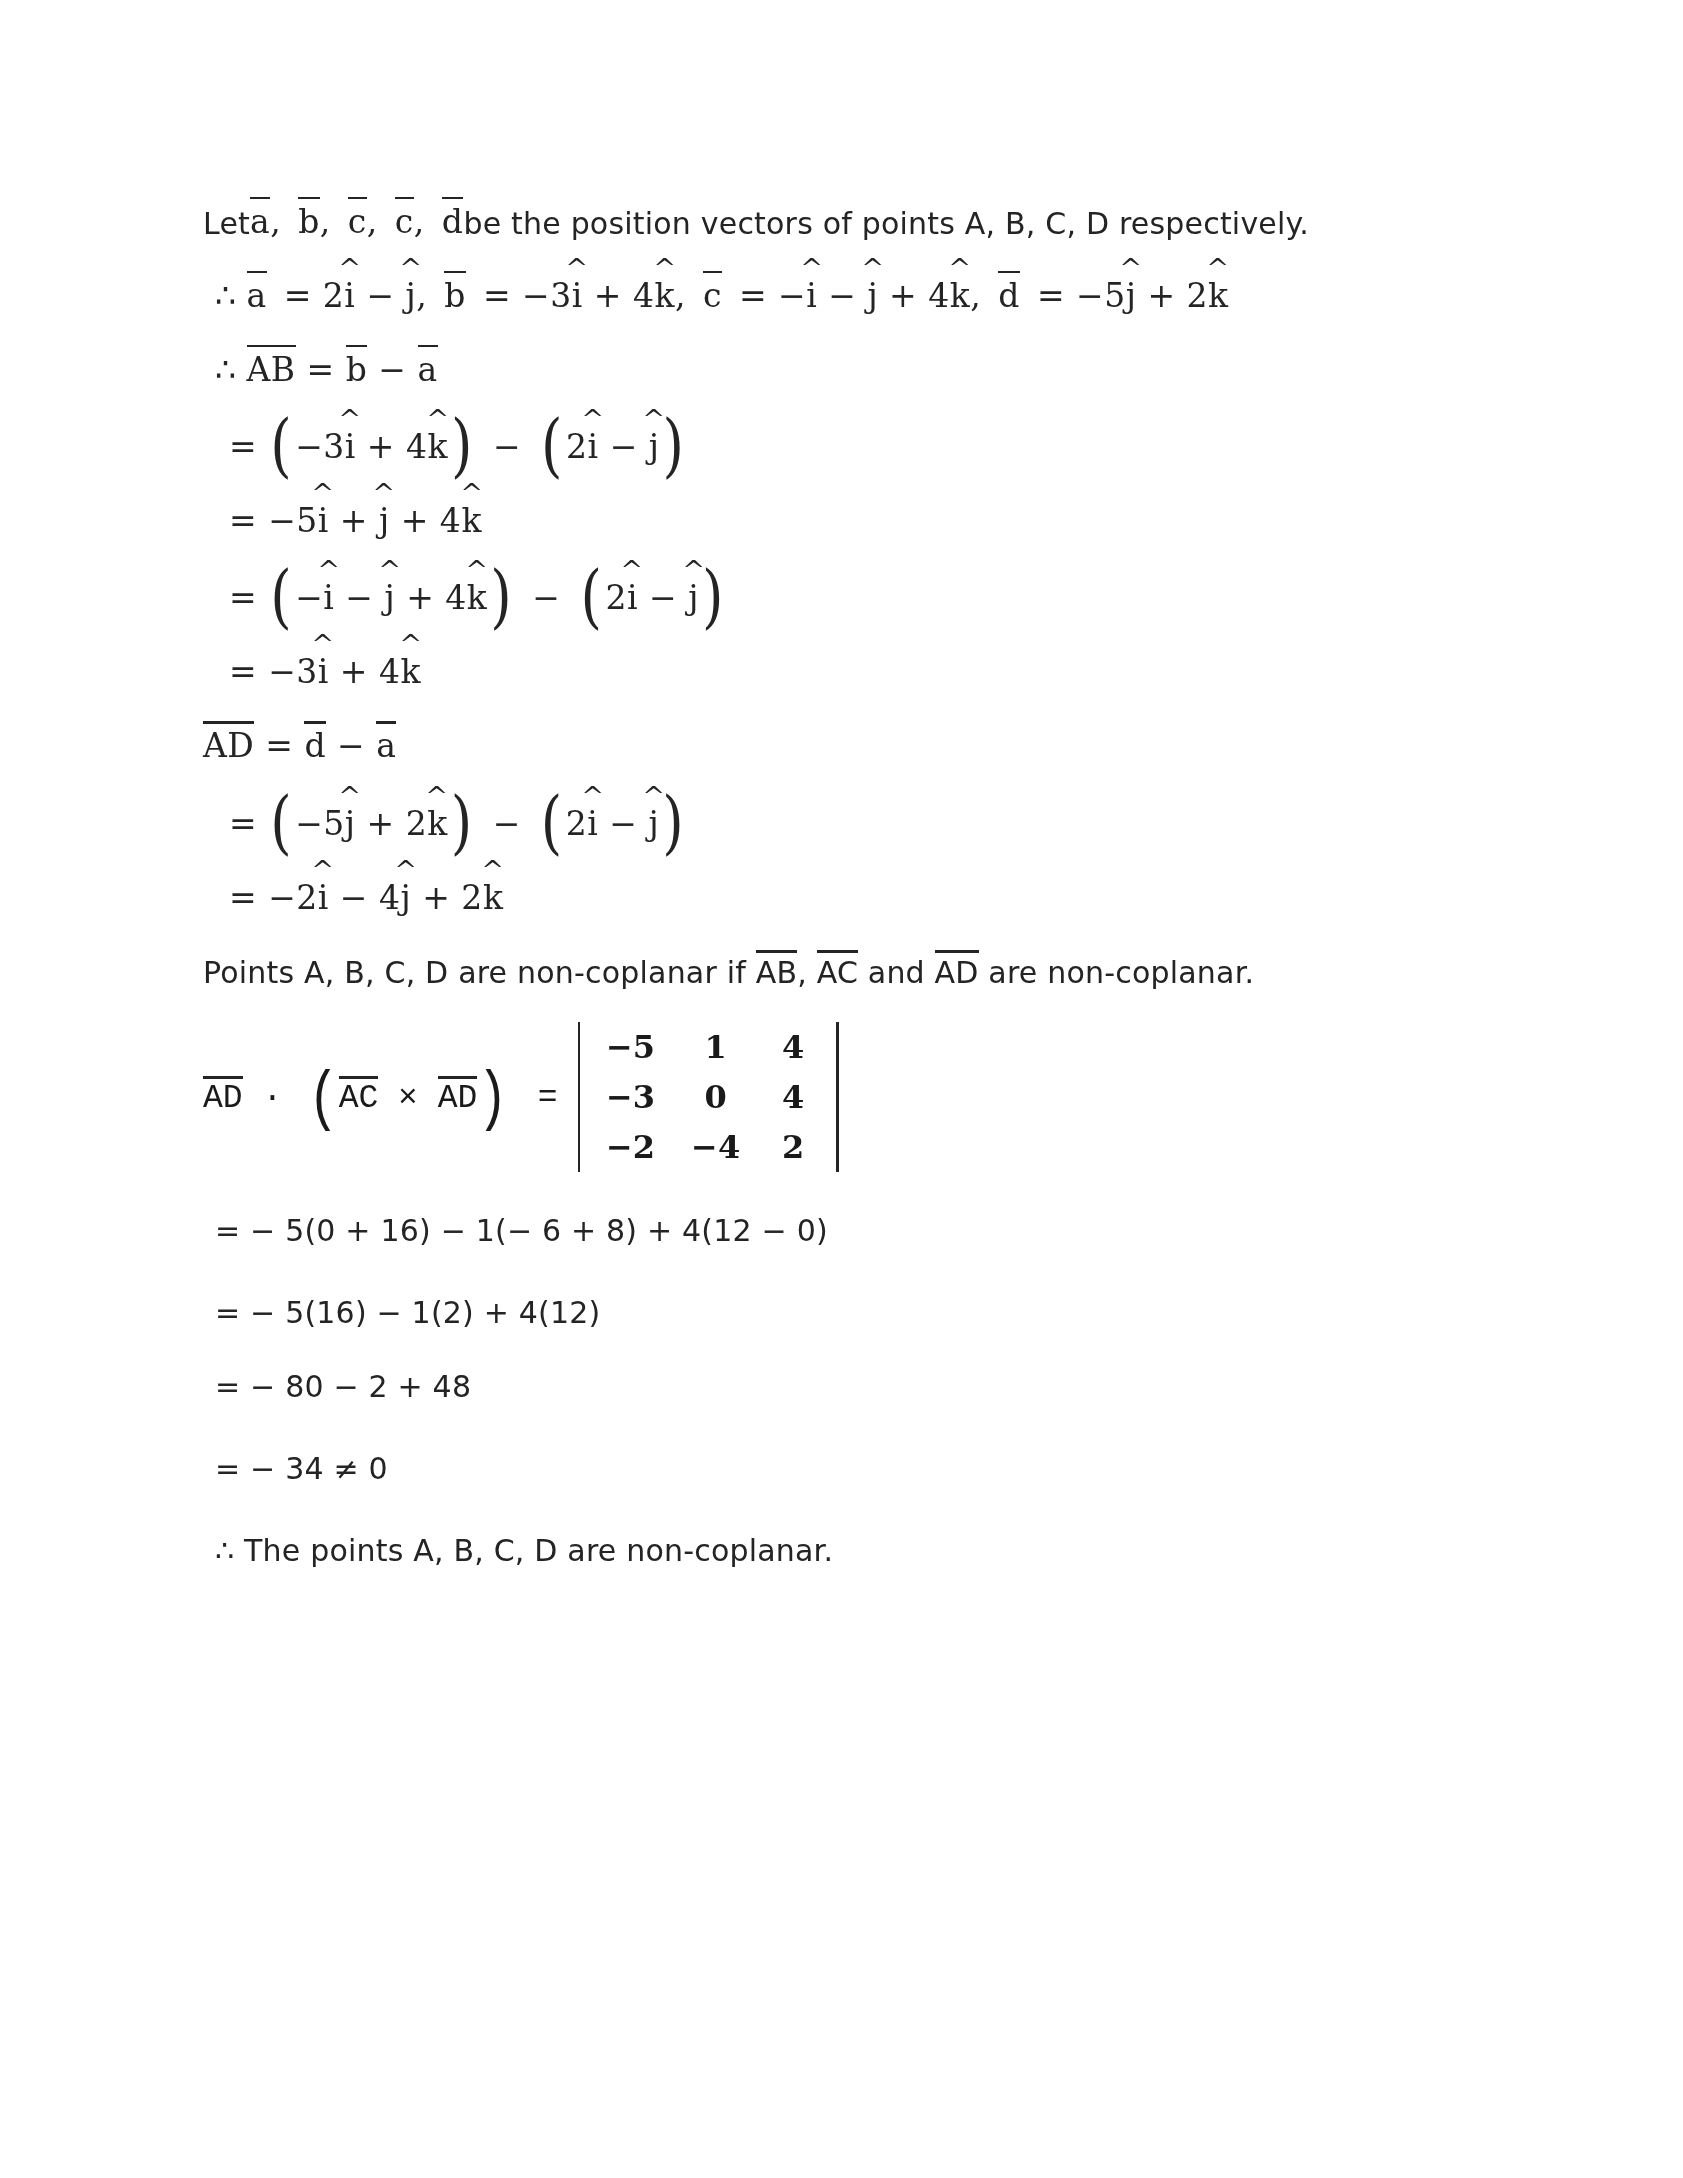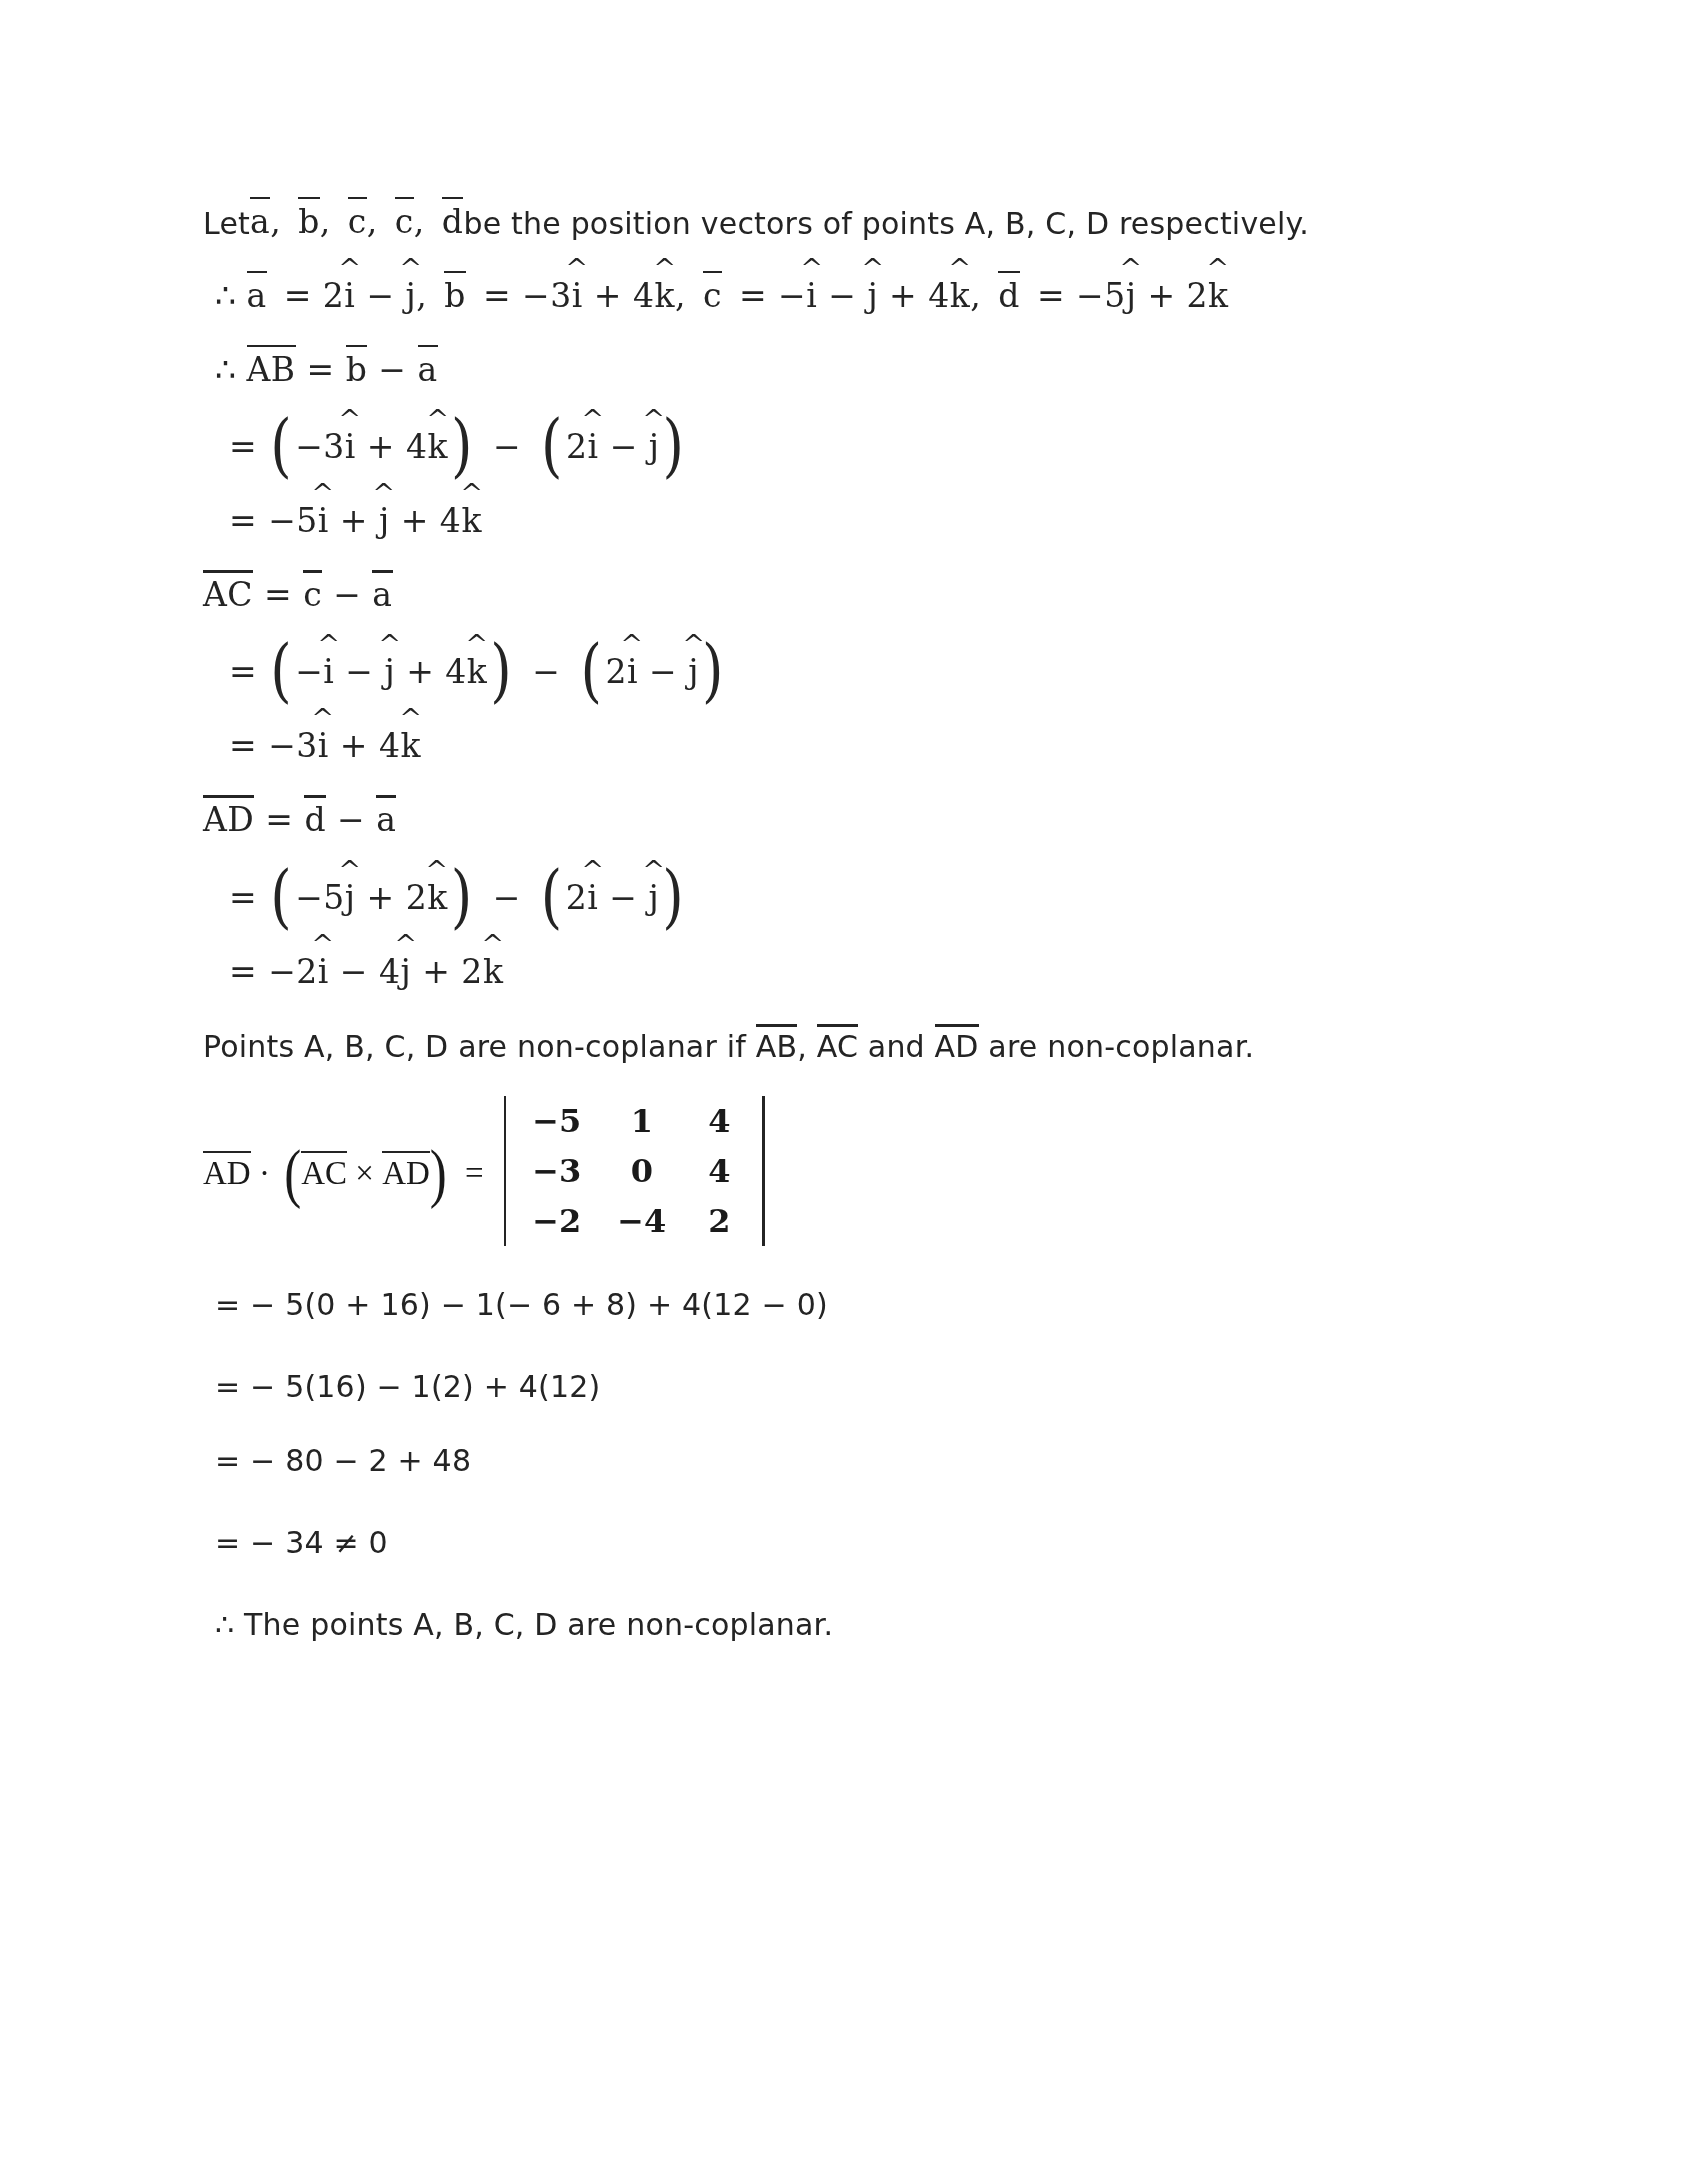--- a/index.html
+++ b/index.html
@@ -90,21 +90,21 @@
   .sp-s { display: inline-block; width: 6px; }
 
   
   .det-row {
     display: flex;
     align-items: center;
     margin-bottom: 34px;
     margin-top: 10px;
   }
   .det-left {
-    font-family: Liberation Serif, serif;
+    font-family: Liberation Mono, monospace;
     font-size: 33px;
     white-space: nowrap;
     padding-right: 6px;
   }
   .det-wrap {
     display: flex;
     align-items: stretch;
     margin-left: 6px;
   }
   .det-bar {
@@ -178,25 +178,20 @@
         <span class="paren-big">(</span>2<span class="hat">i</span> − <span class="hat">j</span><span class="paren-big">)</span>
       </span>
     </div>
 
     <div class="line indent">
       <span class="math" style="padding-left:14px">
         = −5<span class="hat">i</span> + <span class="hat">j</span> + 4<span class="hat">k</span>
       </span>
     </div>
 
-    <div class="line">
-      <span class="math">
-        <span class="bar">AC</span> = <span class="bar">c</span> − <span class="bar">a</span>
-      </span>
-    </div>
 
     <div class="line indent">
       <span class="math" style="padding-left:14px">
         =<span class="sp"></span><span class="paren-big">(</span>−<span class="hat">i</span> − <span class="hat">j</span> + 4<span class="hat">k</span><span class="paren-big">)</span>
         <span class="sp-s"></span>−<span class="sp-s"></span>
         <span class="paren-big">(</span>2<span class="hat">i</span> − <span class="hat">j</span><span class="paren-big">)</span>
       </span>
     </div>
 
     <div class="line indent">

